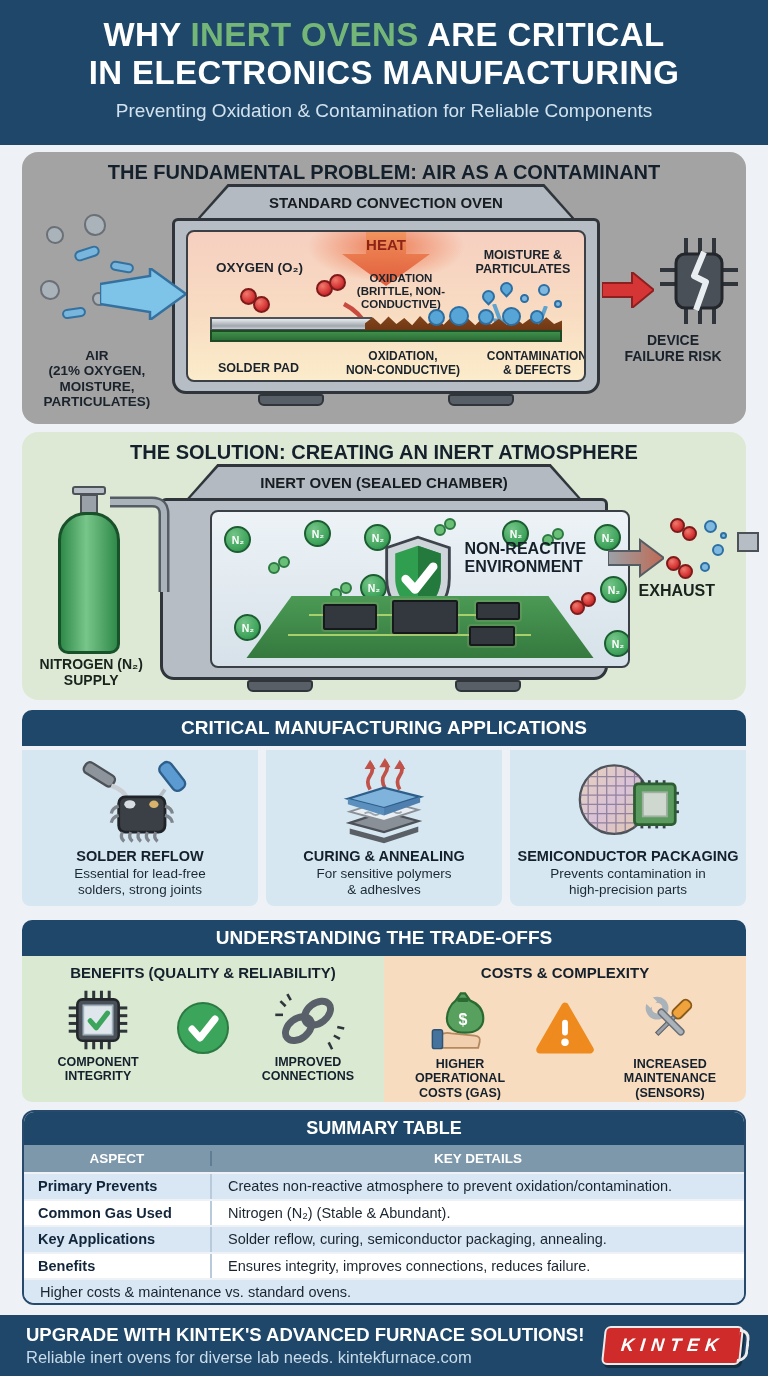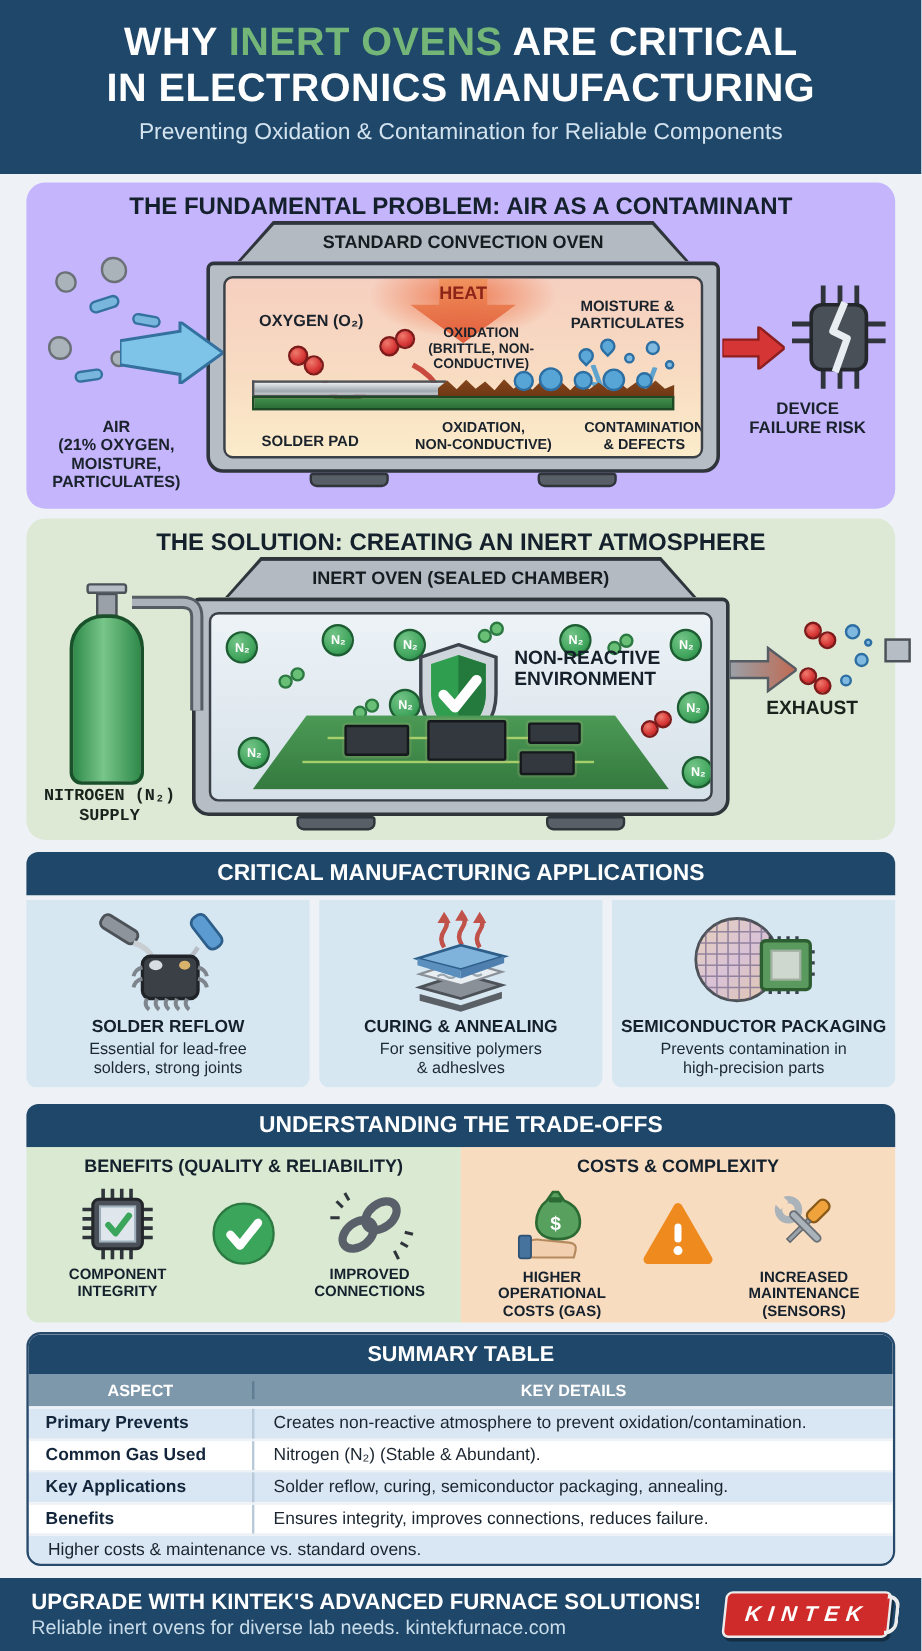--- a/index.html
+++ b/index.html
@@ -11,21 +11,21 @@
   .hdr h1 { font-size:33px; line-height:1.14; font-weight:800; letter-spacing:.4px; }
   .hl { color:#74b578; }
   .hdr .sub { margin-top:9px; font-size:19px; color:#d2e2ee; font-weight:400; }
 
   
   .panel { margin:0 22px; border-radius:16px; position:relative; }
   .ptitle { text-align:center; font-size:20px; font-weight:800; color:#14202c; padding-top:9px; }
   .ml { white-space:pre-line; }
 
   
-  .p1 { background:#c4b5fd; height:272px; margin-top:7px; }
+  .p1 { background:#a3a3a3; height:272px; margin-top:7px; }
   .diag { position:relative; height:232px; display:flex; }
 
   .airzone { width:152px; position:relative; }
   .blob { position:absolute; background:#aab2ba; border:2px solid #6a7076; border-radius:46% 54% 48% 52%; }
   .pill { position:absolute; background:#79b6dd; border:2px solid #34719f; border-radius:8px; }
   .air-label { position:absolute; bottom:6px; left:0; right:0; text-align:center; font-weight:800; font-size:13.5px; color:#1a222b; line-height:1.15; }
   .air-arrow { position:absolute; top:84px; left:78px; }
 
   .ovenwrap { width:434px; display:flex; flex-direction:column; align-items:center; }
   .trap-o { width:88%; height:34px; clip-path:polygon(30px 0,calc(100% - 30px) 0,100% 100%,0 100%); background:#2f353b; padding:3px 3px 0 3px; }
@@ -48,28 +48,28 @@
   .pad { position:absolute; left:0; top:0; width:46%; height:14px; background:linear-gradient(180deg,#e7ebee,#9fa7ae 70%,#c9ced3); border:2px solid #4c5257; border-right:none; }
   .rust { position:absolute; left:44%; right:0; top:-4px; height:19px; background:linear-gradient(180deg,#8a4a1e,#6b3513); clip-path:polygon(0 55%,4% 22%,8% 60%,12% 18%,16% 58%,20% 26%,24% 64%,28% 16%,32% 58%,36% 28%,40% 62%,44% 20%,48% 58%,52% 26%,56% 64%,60% 22%,64% 60%,68% 30%,72% 62%,76% 24%,80% 58%,84% 28%,88% 60%,92% 22%,96% 58%,100% 40%,100% 100%,0 100%); }
   .pcb1 { position:absolute; left:0; right:0; top:13px; height:12px; background:linear-gradient(180deg,#3f8f4a,#2d6e37); border:2px solid #1d4a24; }
   .wblob { position:absolute; background:#57a5d6; border:2px solid #2d6fa3; border-radius:50%; }
 
   .failzone { width:148px; position:relative; text-align:center; }
   .fail-label { position:absolute; top:148px; left:0; right:0; font-weight:800; font-size:14px; color:#1a222b; line-height:1.15; }
 
   
   .p2 { background:#dde9d5; height:268px; margin-top:8px; }
-  .n2zone { width:140px; position:relative;font-family:Liberation Mono, monospace; }
+  .n2zone { width:140px; position:relative; }
   .cyl { position:absolute; left:36px; top:48px; width:62px; height:142px; background:linear-gradient(90deg,#2f8a4a,#78c689 45%,#2f8a4a); border:3px solid #19512b; border-radius:28px 28px 10px 10px; }
   .cyl-neck { position:absolute; left:58px; top:30px; width:18px; height:20px; background:#9aa1a8; border:2px solid #4c5257; }
   .cyl-top { position:absolute; left:50px; top:22px; width:34px; height:9px; background:#b6bdc4; border:2px solid #4c5257; border-radius:3px; }
   .n2-label { position:absolute; bottom:8px; left:0; right:0; text-align:center; font-weight:800; font-size:14px; color:#18231c; line-height:1.15; }
   .tube { position:absolute; left:86px; top:24px; }
 
-  .o-inner2 { width:100%; height:100%; border-radius:8px; border:2px solid #3a4046; position:relative; overflow:hidden; background:linear-gradient(180deg,#edf3f7,#d6e1e9); }
+  .o-inner2 { width:100%; height:100%; border-radius:8px; border:2px solid #3a4046; position:relative; overflow:hidden; background:linear-gradient(180deg,#edf3f7,#d6e1e9);margin-left:36px; }
   .n2c { position:absolute; width:27px; height:27px; border-radius:50%; background:radial-gradient(circle at 35% 30%,#74c487,#3fa45c 65%,#23753d); border:2px solid #1c5e31; color:#fff; font-weight:800; font-size:10.5px; display:flex; align-items:center; justify-content:center; }
   .gpair { position:absolute; width:12px; height:12px; border-radius:50%; background:#6abf77; border:2px solid #2c7a42; }
   .rpair { position:absolute; width:15px; height:15px; border-radius:50%; background:radial-gradient(circle at 35% 30%,#ef7a6d,#d63535 60%,#9c2020); border:2px solid #7e1a1a; }
   .env-label { position:absolute; font-weight:800; font-size:16px; color:#16202a; line-height:1.15; text-align:left; }
   .pcb2 { position:absolute; left:34px; right:34px; bottom:8px; height:62px; background:linear-gradient(180deg,#4b9a55,#35793f); clip-path:polygon(13% 0,87% 0,100% 100%,0 100%); }
   .pcb2 .trace { position:absolute; background:#a8d06a; height:2px; }
   .chip { position:absolute; background:#33383e; border:2px solid #16191c; border-radius:2px; box-shadow:0 0 0 2px rgba(160,170,120,.25); }
   .shield-wrap { position:absolute; left:168px; top:22px; }
   .exzone { width:140px; position:relative; }
   .ex-label { position:absolute; top:118px; left:0; right:0; text-align:center; font-weight:800; font-size:16px; color:#18231c; }

